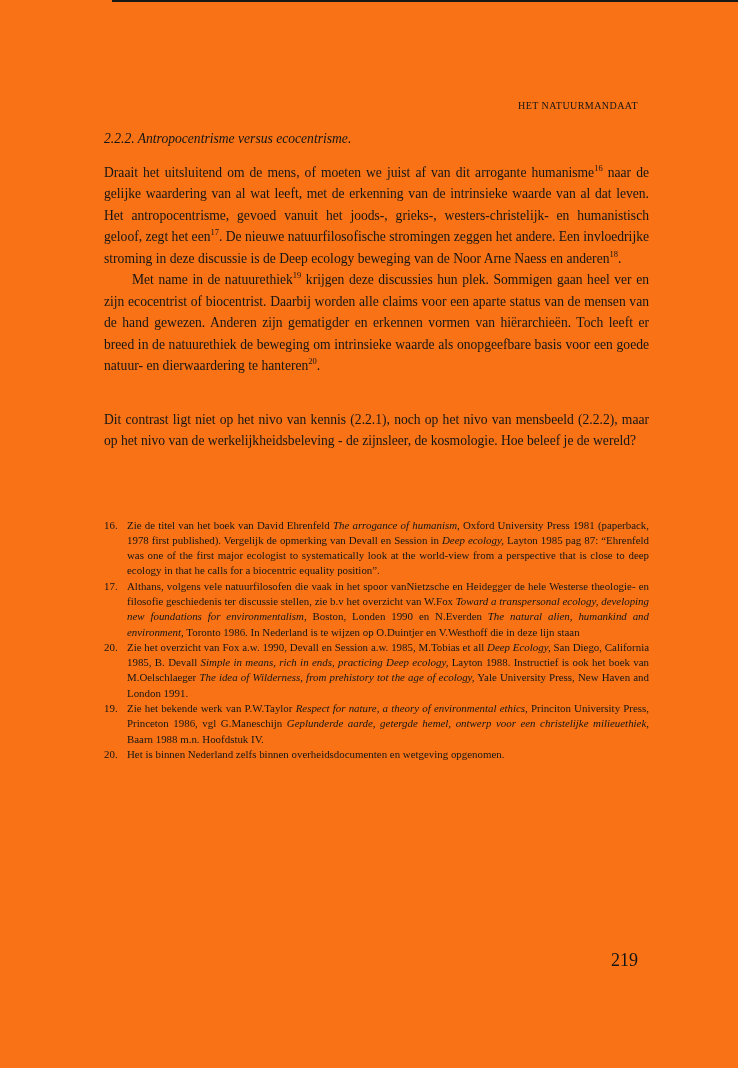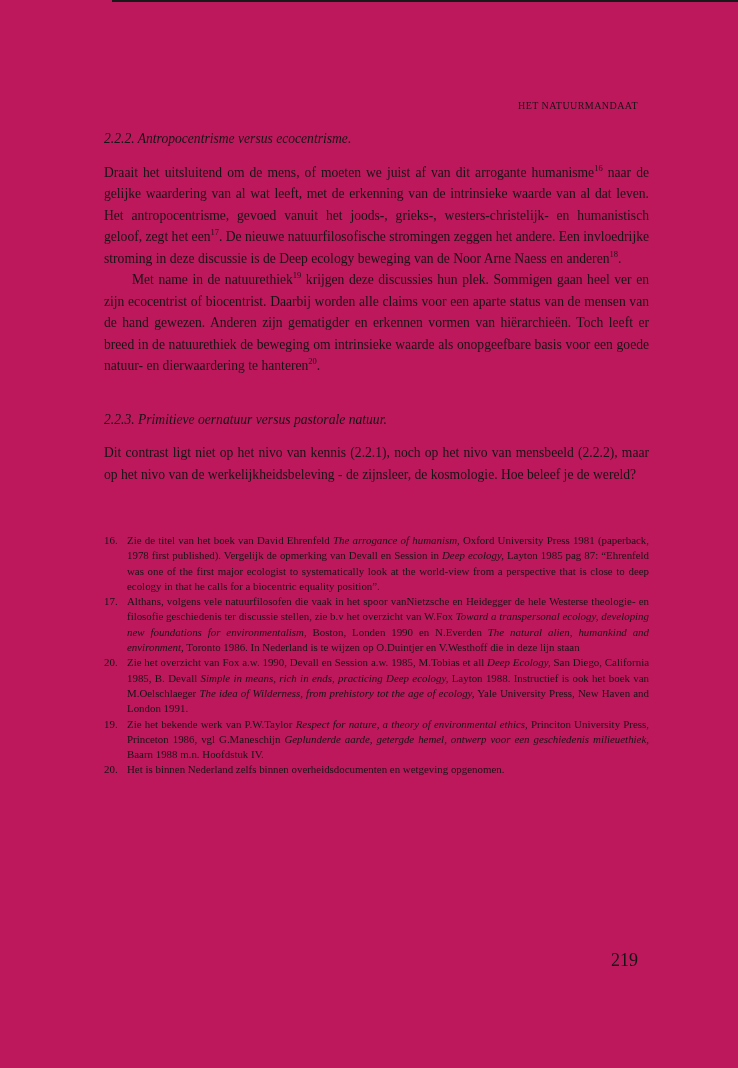--- a/index.html
+++ b/index.html
@@ -2,79 +2,78 @@
 <html lang="nl"><head>
 <meta charset="utf-8">
 <style>
   html, body { margin: 0; padding: 0; }
   body {
     width: 738px; height: 1068px;
     background: #fdfdfb;
     font-family: "Liberation Serif", "DejaVu Serif", serif;
     color: #151515;
   }
-  .page { position: relative; width: 738px; height: 1068px; overflow: hidden; background: #be185d; font-family: Liberation Serif, serif; }
+  .page { position: relative; width: 738px; height: 1068px; overflow: hidden; background: #f97316; font-family: Liberation Serif, serif; }
   .scan-line { position: absolute; top: 0; left: 112px; right: 0; height: 2px; background: #181818; }
   .running-header {
     position: absolute; top: 100px; right: 100px;
     font-size: 10px; letter-spacing: 0.45px; font-weight: 400;
   }
   .content { position: absolute; left: 104px; top: 128px; width: 545px; }
   .section-heading {
     font-size: 13.6px; font-style: italic; font-weight: 400;
     margin: 0 0 12px 0; line-height: 21.5px;
   }
   section + section { margin-top: 32px; }
   p.body-paragraph {
     font-size: 13.6px; line-height: 21.5px;
     text-align: justify; margin: 0;
   }
   p.body-paragraph.indent { text-indent: 28px; }
   sup { font-size: 8.5px; line-height: 0; vertical-align: super; }
-  .footnotes { margin-top: 48px; }
+  .footnotes { margin-top: 66px; }
   .footnote { display: flex; font-size: 10.9px; line-height: 15.3px; }
   .fn-num { flex: 0 0 23px; }
   .fn-text { flex: 1; text-align: justify; }
   .it { font-style: italic; }
   .page-number { position: absolute; top: 950px; right: 100px; font-size: 18px; }
 </style>
 </head>
 <body>
 
 <div class="page">
   <div class="scan-line"></div>
   <div class="running-header">HET NATUURMANDAAT</div>
   <div class="content">
     <div id="sections">
         <section>
           <h2 class="section-heading">2.2.2. Antropocentrisme versus ecocentrisme.</h2>
           <p class="body-paragraph"><span>Draait het uitsluitend om de mens, of moeten we juist af van dit arrogante humanisme</span><sup>16</sup><span> naar de gelijke waardering van al wat leeft, met de erkenning van de intrinsieke waarde van al dat leven. Het antropocentrisme, gevoed vanuit het joods-, grieks-, westers-christelijk- en humanistisch geloof, zegt het een</span><sup>17</sup><span>. De nieuwe natuurfilosofische stromingen zeggen het andere. Een invloedrijke stroming in deze discussie is de Deep ecology beweging van de Noor Arne Naess en anderen</span><sup>18</sup><span>.</span></p>
           <p class="body-paragraph indent"><span>Met name in de natuurethiek</span><sup>19</sup><span> krijgen deze discussies hun plek. Sommigen gaan heel ver en zijn ecocentrist of biocentrist. Daarbij worden alle claims voor een aparte status van de mensen van de hand gewezen. Anderen zijn gematigder en erkennen vormen van hiërarchieën. Toch leeft er breed in de natuurethiek de beweging om intrinsieke waarde als onopgeefbare basis voor een goede natuur- en dierwaardering te hanteren</span><sup>20</sup><span>.</span></p>
         </section>
         <section>
-          <h2 class="section-heading">2.2.3. Primitieve oernatuur versus pastorale natuur.</h2>
           <p class="body-paragraph"><span>Dit contrast ligt niet op het nivo van kennis (2.2.1), noch op het nivo van mensbeeld (2.2.2), maar op het nivo van de werkelijkheidsbeleving - de zijnsleer, de kosmologie. Hoe beleef je de wereld?</span></p>
         </section>
       </div>
     <div class="footnotes" id="footnotes">
         <div class="footnote">
           <span class="fn-num">16.</span>
           <span class="fn-text"><span>Zie de titel van het boek van David Ehrenfeld </span><span class="it">The arrogance of humanism,</span><span> Oxford University Press 1981 (paperback, 1978 first published). Vergelijk de opmerking van Devall en Session in </span><span class="it">Deep ecology,</span><span> Layton 1985 pag 87: “Ehrenfeld was one of the first major ecologist to systematically look at the world-view from a perspective that is close to deep ecology in that he calls for a biocentric equality position”.</span></span>
         </div>
         <div class="footnote">
           <span class="fn-num">17.</span>
           <span class="fn-text"><span>Althans, volgens vele natuurfilosofen die vaak in het spoor vanNietzsche en Heidegger de hele Westerse theologie- en filosofie geschiedenis ter discussie stellen, zie b.v het overzicht van W.Fox </span><span class="it">Toward a transpersonal ecology, developing new foundations for environmentalism,</span><span> Boston, Londen 1990 en N.Everden </span><span class="it">The natural alien, humankind and environment,</span><span> Toronto 1986. In Nederland is te wijzen op O.Duintjer en V.Westhoff die in deze lijn staan</span></span>
         </div>
         <div class="footnote">
           <span class="fn-num">20.</span>
           <span class="fn-text"><span>Zie het overzicht van Fox a.w. 1990, Devall en Session a.w. 1985, M.Tobias et all </span><span class="it">Deep Ecology,</span><span> San Diego, California 1985, B. Devall </span><span class="it">Simple in means, rich in ends, practicing Deep ecology,</span><span> Layton 1988. Instructief is ook het boek van M.Oelschlaeger </span><span class="it">The idea of Wilderness, from prehistory tot the age of ecology,</span><span> Yale University Press, New Haven and London 1991.</span></span>
         </div>
         <div class="footnote">
           <span class="fn-num">19.</span>
-          <span class="fn-text"><span>Zie het bekende werk van P.W.Taylor </span><span class="it">Respect for nature, a theory of environmental ethics,</span><span> Princiton University Press, Princeton 1986, vgl G.Maneschijn </span><span class="it">Geplunderde aarde, getergde hemel, ontwerp voor een geschiedenis milieuethiek,</span><span> Baarn 1988 m.n. Hoofdstuk IV.</span></span>
+          <span class="fn-text"><span>Zie het bekende werk van P.W.Taylor </span><span class="it">Respect for nature, a theory of environmental ethics,</span><span> Princiton University Press, Princeton 1986, vgl G.Maneschijn </span><span class="it">Geplunderde aarde, getergde hemel, ontwerp voor een christelijke milieuethiek,</span><span> Baarn 1988 m.n. Hoofdstuk IV.</span></span>
         </div>
         <div class="footnote">
           <span class="fn-num">20.</span>
           <span class="fn-text"><span>Het is binnen Nederland zelfs binnen overheidsdocumenten en wetgeving opgenomen.</span></span>
         </div>
       </div>
   </div>
   <div class="page-number">219</div>
 </div>
 

